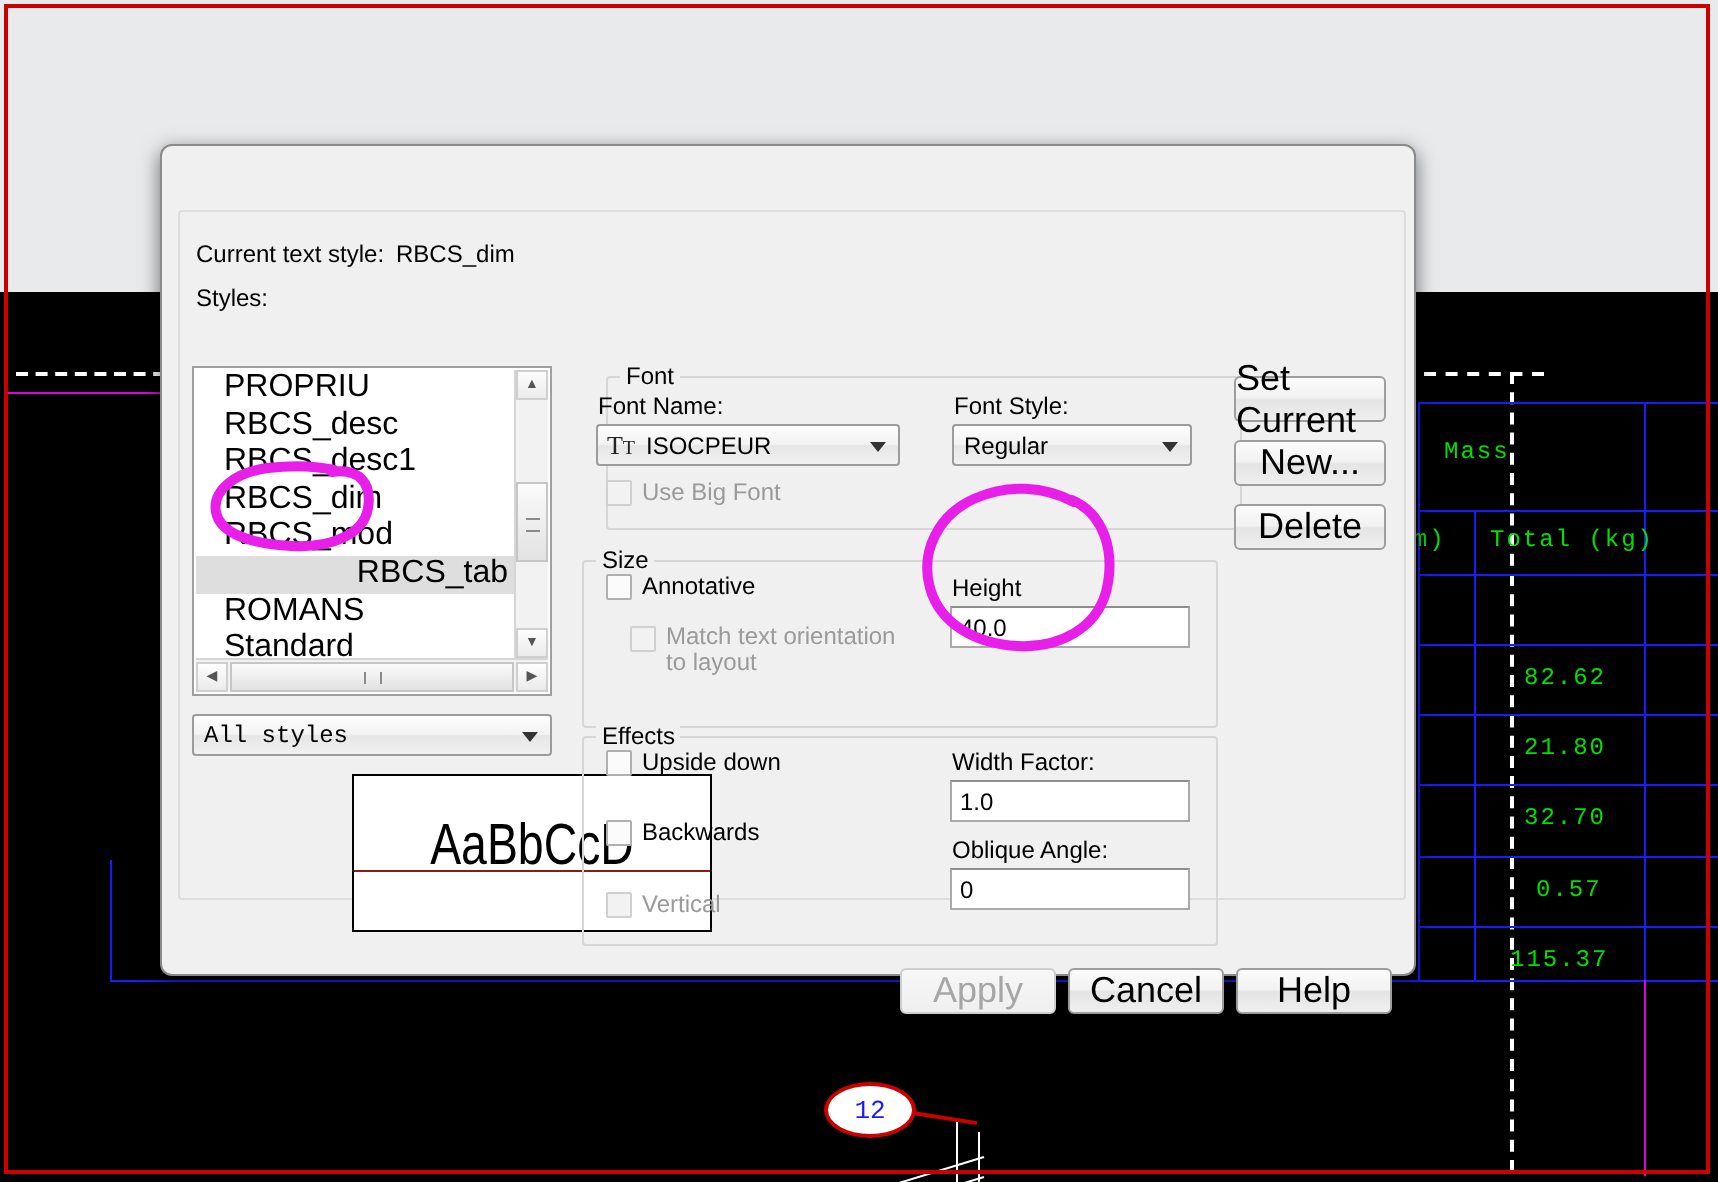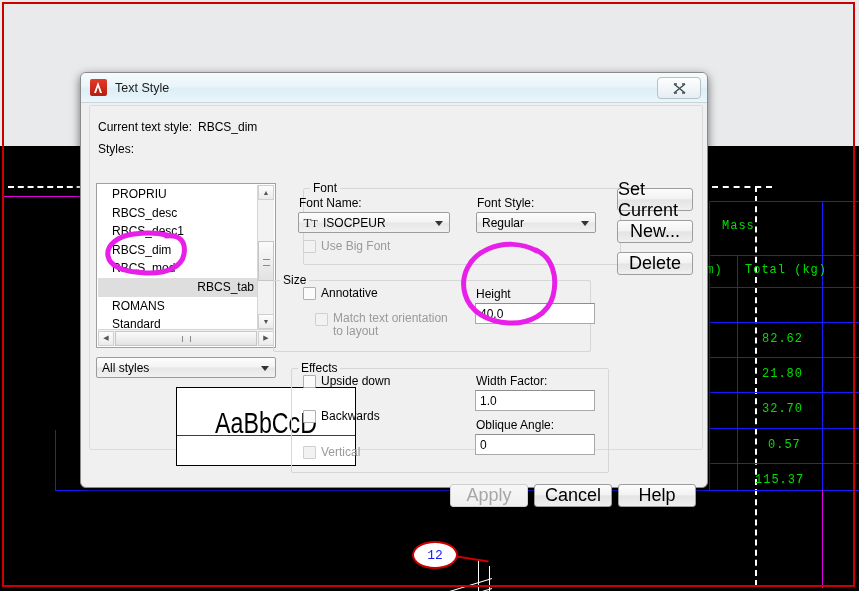--- a/index.html
+++ b/index.html
@@ -58,21 +58,21 @@
   .dlg-body{position:absolute;left:0;top:29px;right:0;bottom:0;}
   .inner-panel{position:absolute;left:8px;top:3px;width:612px;height:343px;background:#f0f0f0;border:1px solid #dcdcdc;border-radius:2px;}
 
   .lbl{position:absolute;white-space:nowrap;font-size:12px;color:#000;}
   .lbl-dim{color:#9a9a9a;}
 
   .listbox{
     position:absolute;background:#ffffff;border:1px solid #a0a0a0;box-sizing:border-box;
   }
   .list-inner{position:absolute;left:1px;top:1px;right:17px;bottom:18px;overflow:hidden;}
-  .list-item{padding:1px 4px 1px 14px;font-size:12px;line-height:16.6px;white-space:nowrap;color:#000;}
+  .list-item{padding:1px 4px 1px 14px;font-size:16px;line-height:16.6px;white-space:nowrap;color:#000;}
   .list-item.selected{background:#dedede;text-align:right;}
   .vscroll{position:absolute;right:1px;top:1px;width:16px;bottom:18px;background:#f2f2f2;border-left:1px solid #d5d5d5;}
   .vs-arrow{width:16px;height:15px;background:linear-gradient(to bottom,#fdfdfd,#ebebeb);border:1px solid #cfcfcf;box-sizing:border-box;
             display:flex;align-items:center;justify-content:center;font-size:7px;color:#555;}
   .vs-arrow.bottom{position:absolute;bottom:0;}
   .vs-thumb{position:absolute;left:0;top:56px;width:16px;height:40px;background:linear-gradient(to bottom,#fbfbfb,#e2e2e2);
             border:1px solid #c6c6c6;box-sizing:border-box;}
   .vs-thumb:after{content:"";position:absolute;left:4px;top:17px;width:7px;height:5px;
             border-top:1px solid #8a8a8a;border-bottom:1px solid #8a8a8a;}
   .hscroll{position:absolute;left:1px;right:1px;bottom:1px;height:16px;background:#f2f2f2;border-top:1px solid #d5d5d5;display:flex;align-items:center;}
@@ -171,30 +171,20 @@
   <div class="leader" style="left:447px;top:554px;width:42px;transform:rotate(9deg);"></div>
   <div class="balloon" style="left:412px;top:541px;">
     <span>12</span>
   </div>
 
   <div class="red-frame"></div>
 </div>
 
 <div id="text-style-dialog">
 
-  <div class="titlebar">
-    <div class="acad-logo"></div>
-    <div class="dlg-title">Text Style</div>
-    <div class="close-btn">
-      <svg width="13" height="11" viewBox="0 0 13 11">
-        <path d="M1 1 L12 10 M12 1 L1 10" stroke="#43525a" stroke-width="1.6" fill="none"></path>
-        <path d="M1 1 L4 1 M9 1 L12 1 M1 10 L4 10 M9 10 L12 10" stroke="#43525a" stroke-width="1.6" fill="none"></path>
-      </svg>
-    </div>
-  </div>
 
   <div class="dlg-body">
 
     <div class="inner-panel"></div>
 
     <div class="lbl" style="left:17px;top:18px;">Current text style:</div>
     <div class="lbl" style="left:117px;top:18px;">RBCS_dim</div>
 
     <div class="lbl" style="left:17px;top:40px;">Styles:</div>
 
@@ -214,21 +204,21 @@
         <div class="vs-thumb"></div>
         <div class="vs-arrow bottom">▼</div>
       </div>
       <div class="hscroll">
         <div class="hs-arrow">◀</div>
         <div class="hs-thumb"></div>
         <div class="hs-arrow">▶</div>
       </div>
     </div>
 
-    <div class="combo" style="left:15px;top:255px;width:180px;">
+    <div class="combo" style="left:15px;top:255px;width:180px;font-family:Liberation Mono, monospace;">
       <span class="ctext">All styles</span>
       <span class="arrow"></span>
     </div>
 
     <div class="preview" style="left:95px;top:285px;width:180px;height:79px;">
       <div class="preview-text">AaBbCcD</div>
       <div class="preview-rule"></div>
     </div>
 
     <div class="groupbox" style="left:222px;top:86px;width:318px;height:77px;">
@@ -241,21 +231,21 @@
       <span class="arrow"></span>
     </div>
     <div class="lbl" style="left:396px;top:94px;">Font Style:</div>
     <div class="combo" style="left:395px;top:110px;width:120px;">
       <span class="ctext">Regular</span>
       <span class="arrow"></span>
     </div>
     <div class="checkbox dim" style="left:222px;top:138px;"></div>
     <div class="lbl lbl-dim" style="left:240px;top:137px;">Use Big Font</div>
 
-    <div class="groupbox" style="left:192px;top:178px;width:318px;height:72px;">
+    <div class="groupbox" style="left:210px;top:178px;width:318px;height:84px;">
       <span class="group-label">Size</span>
     </div>
     <div class="checkbox" style="left:222px;top:185px;"></div>
     <div class="lbl" style="left:240px;top:184px;text-align:right;">Annotative</div>
     <div class="checkbox dim" style="left:234px;top:211px;"></div>
     <div class="lbl lbl-dim" style="left:252px;top:209px;">Match text orientation</div>
     <div class="lbl lbl-dim" style="left:252px;top:222px;">to layout</div>
     <div class="lbl" style="left:395px;top:185px;">Height</div>
     <div class="textfield" style="left:394px;top:201px;width:120px;">40.0</div>
 

